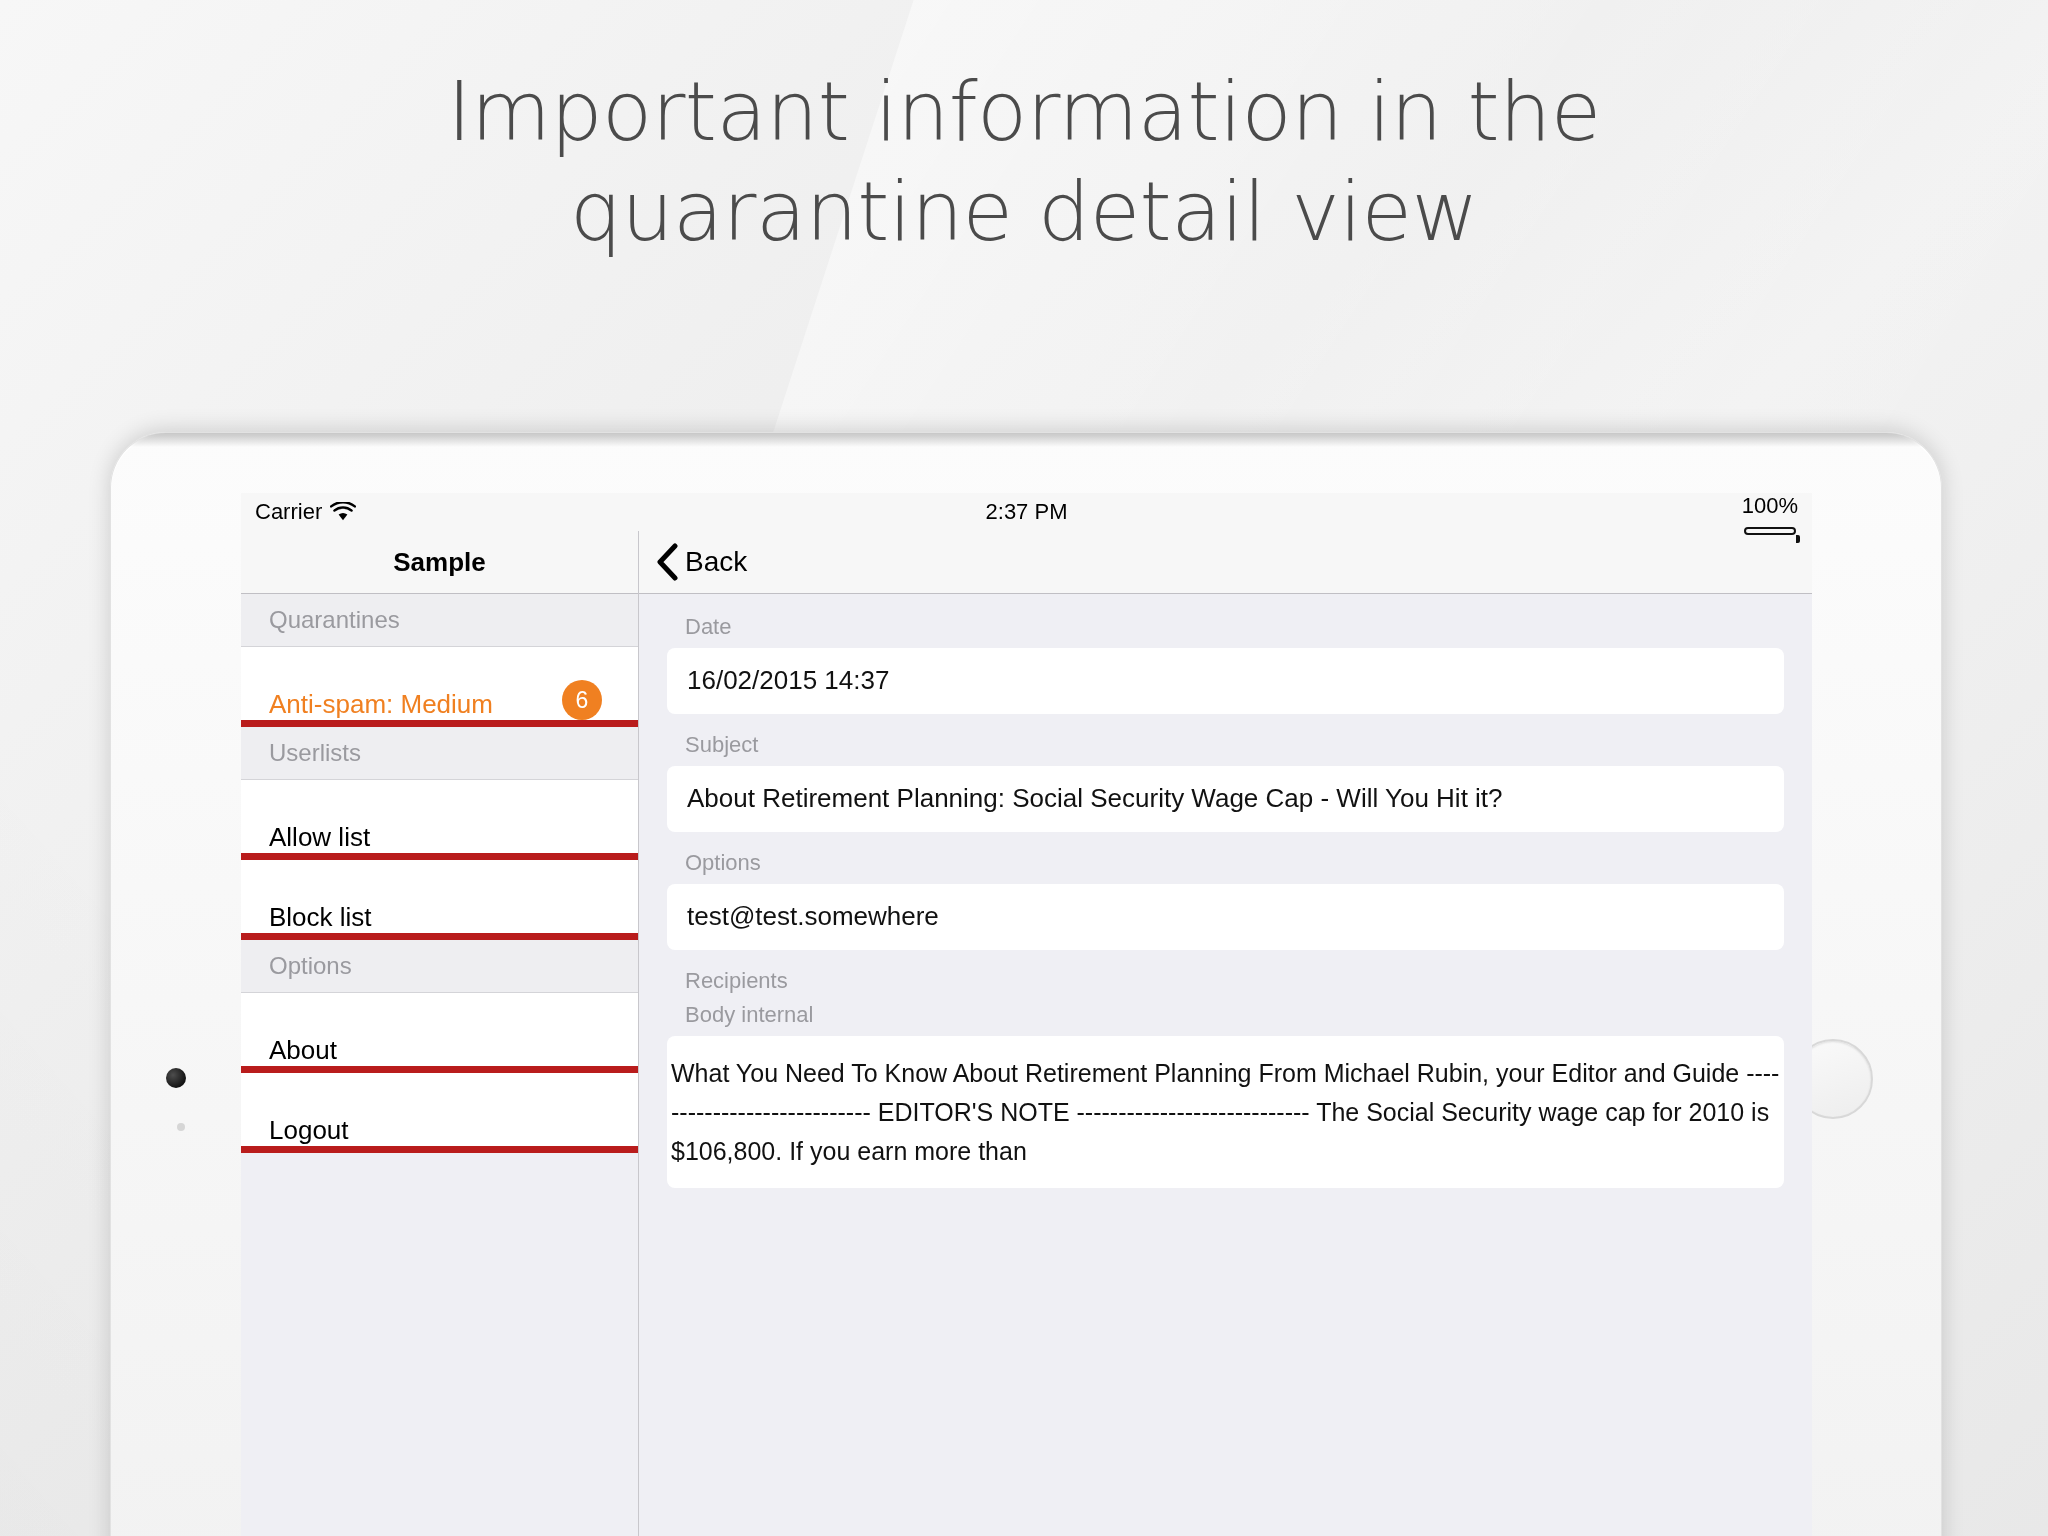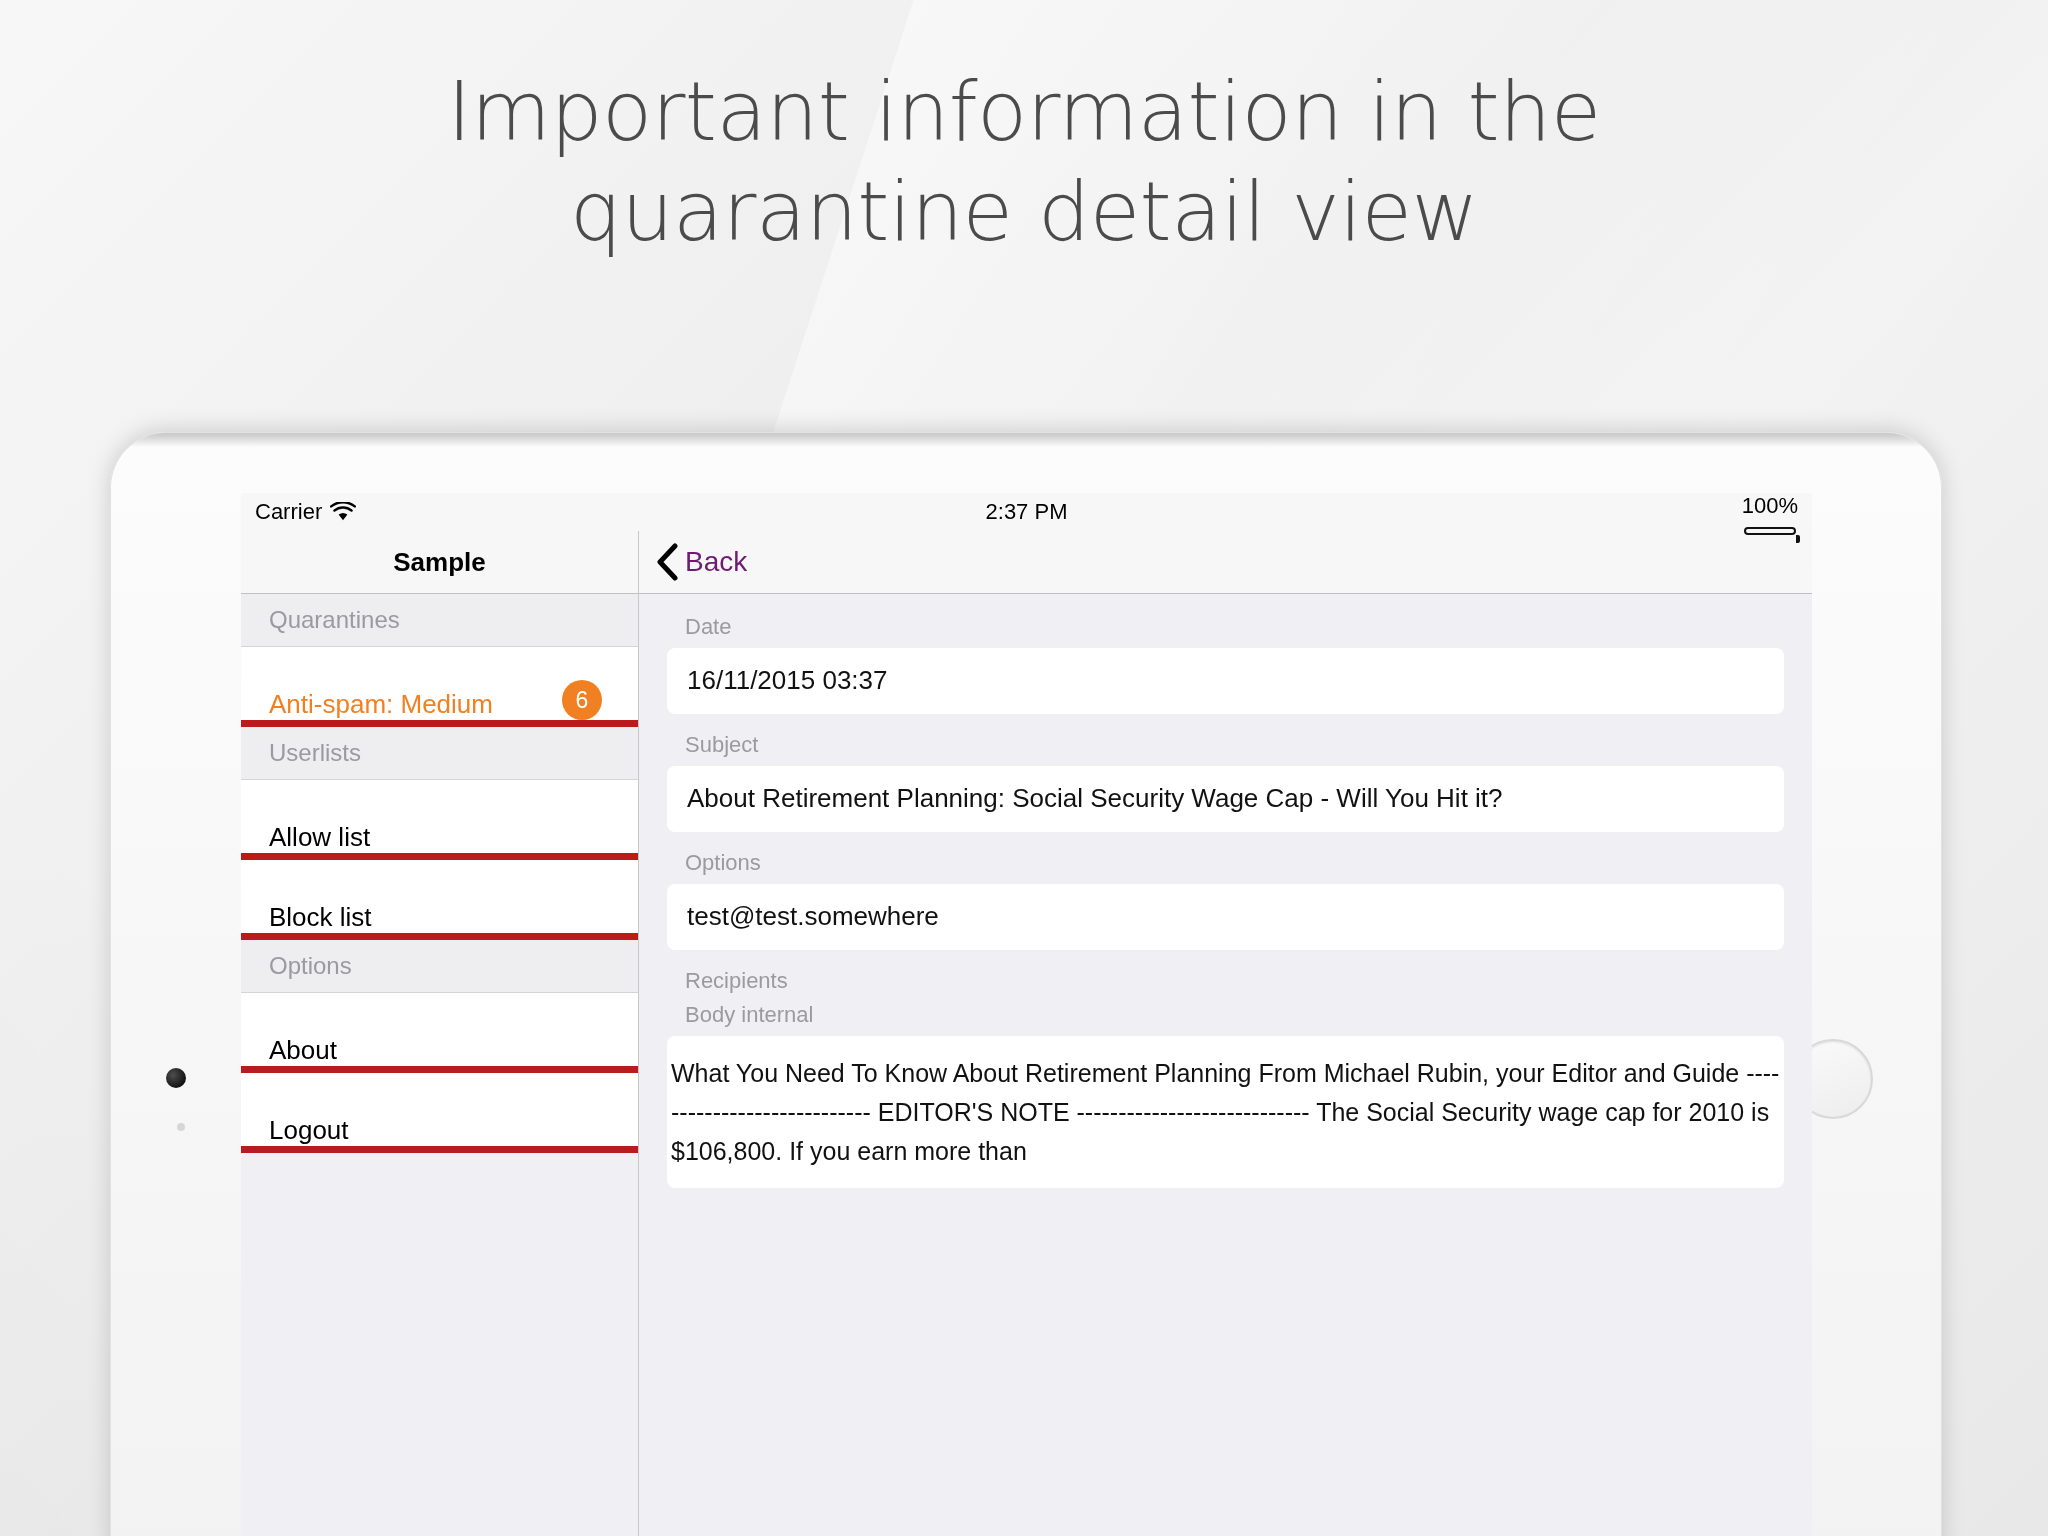--- a/index.html
+++ b/index.html
@@ -207,21 +207,21 @@
   }
   .detail-nav {
     height: 62px;
     background: #f7f7f7;
     border-bottom: 1px solid #c0bfc4;
     display: flex; align-items: center;
     padding-left: 16px;
   }
   .back-button {
     display: flex; align-items: center; gap: 6px;
-    color: #701a75;
+    color: #000000;
     font-size: 28px;
   }
   .chevron-left svg { display: block; }
   .detail-body {
     flex: 1;
     padding: 20px 28px 0 28px;
     box-sizing: border-box;
     overflow: hidden;
   }
   .field-label {
@@ -325,21 +325,21 @@
               <svg width="24" height="38" viewBox="0 0 24 38">
                 <path d="M20 3 L5 19 L20 35" stroke="#000" stroke-width="5" fill="none" stroke-linecap="round" stroke-linejoin="round"></path>
               </svg>
             </span>
             <span>Back</span>
           </div>
         </div>
 
         <div class="detail-body">
           <div class="field-label">Date</div>
-          <div class="field-value">16/11/2015 03:37</div>
+          <div class="field-value">16/02/2015 14:37</div>
 
           <div class="field-label">Subject</div>
           <div class="field-value">About Retirement Planning: Social Security Wage Cap - Will You Hit it?</div>
 
           <div class="field-label">Options</div>
           <div class="field-value">test@test.somewhere</div>
 
           <div class="field-label">Recipients</div>
 
           <div class="field-label">Body internal</div>

